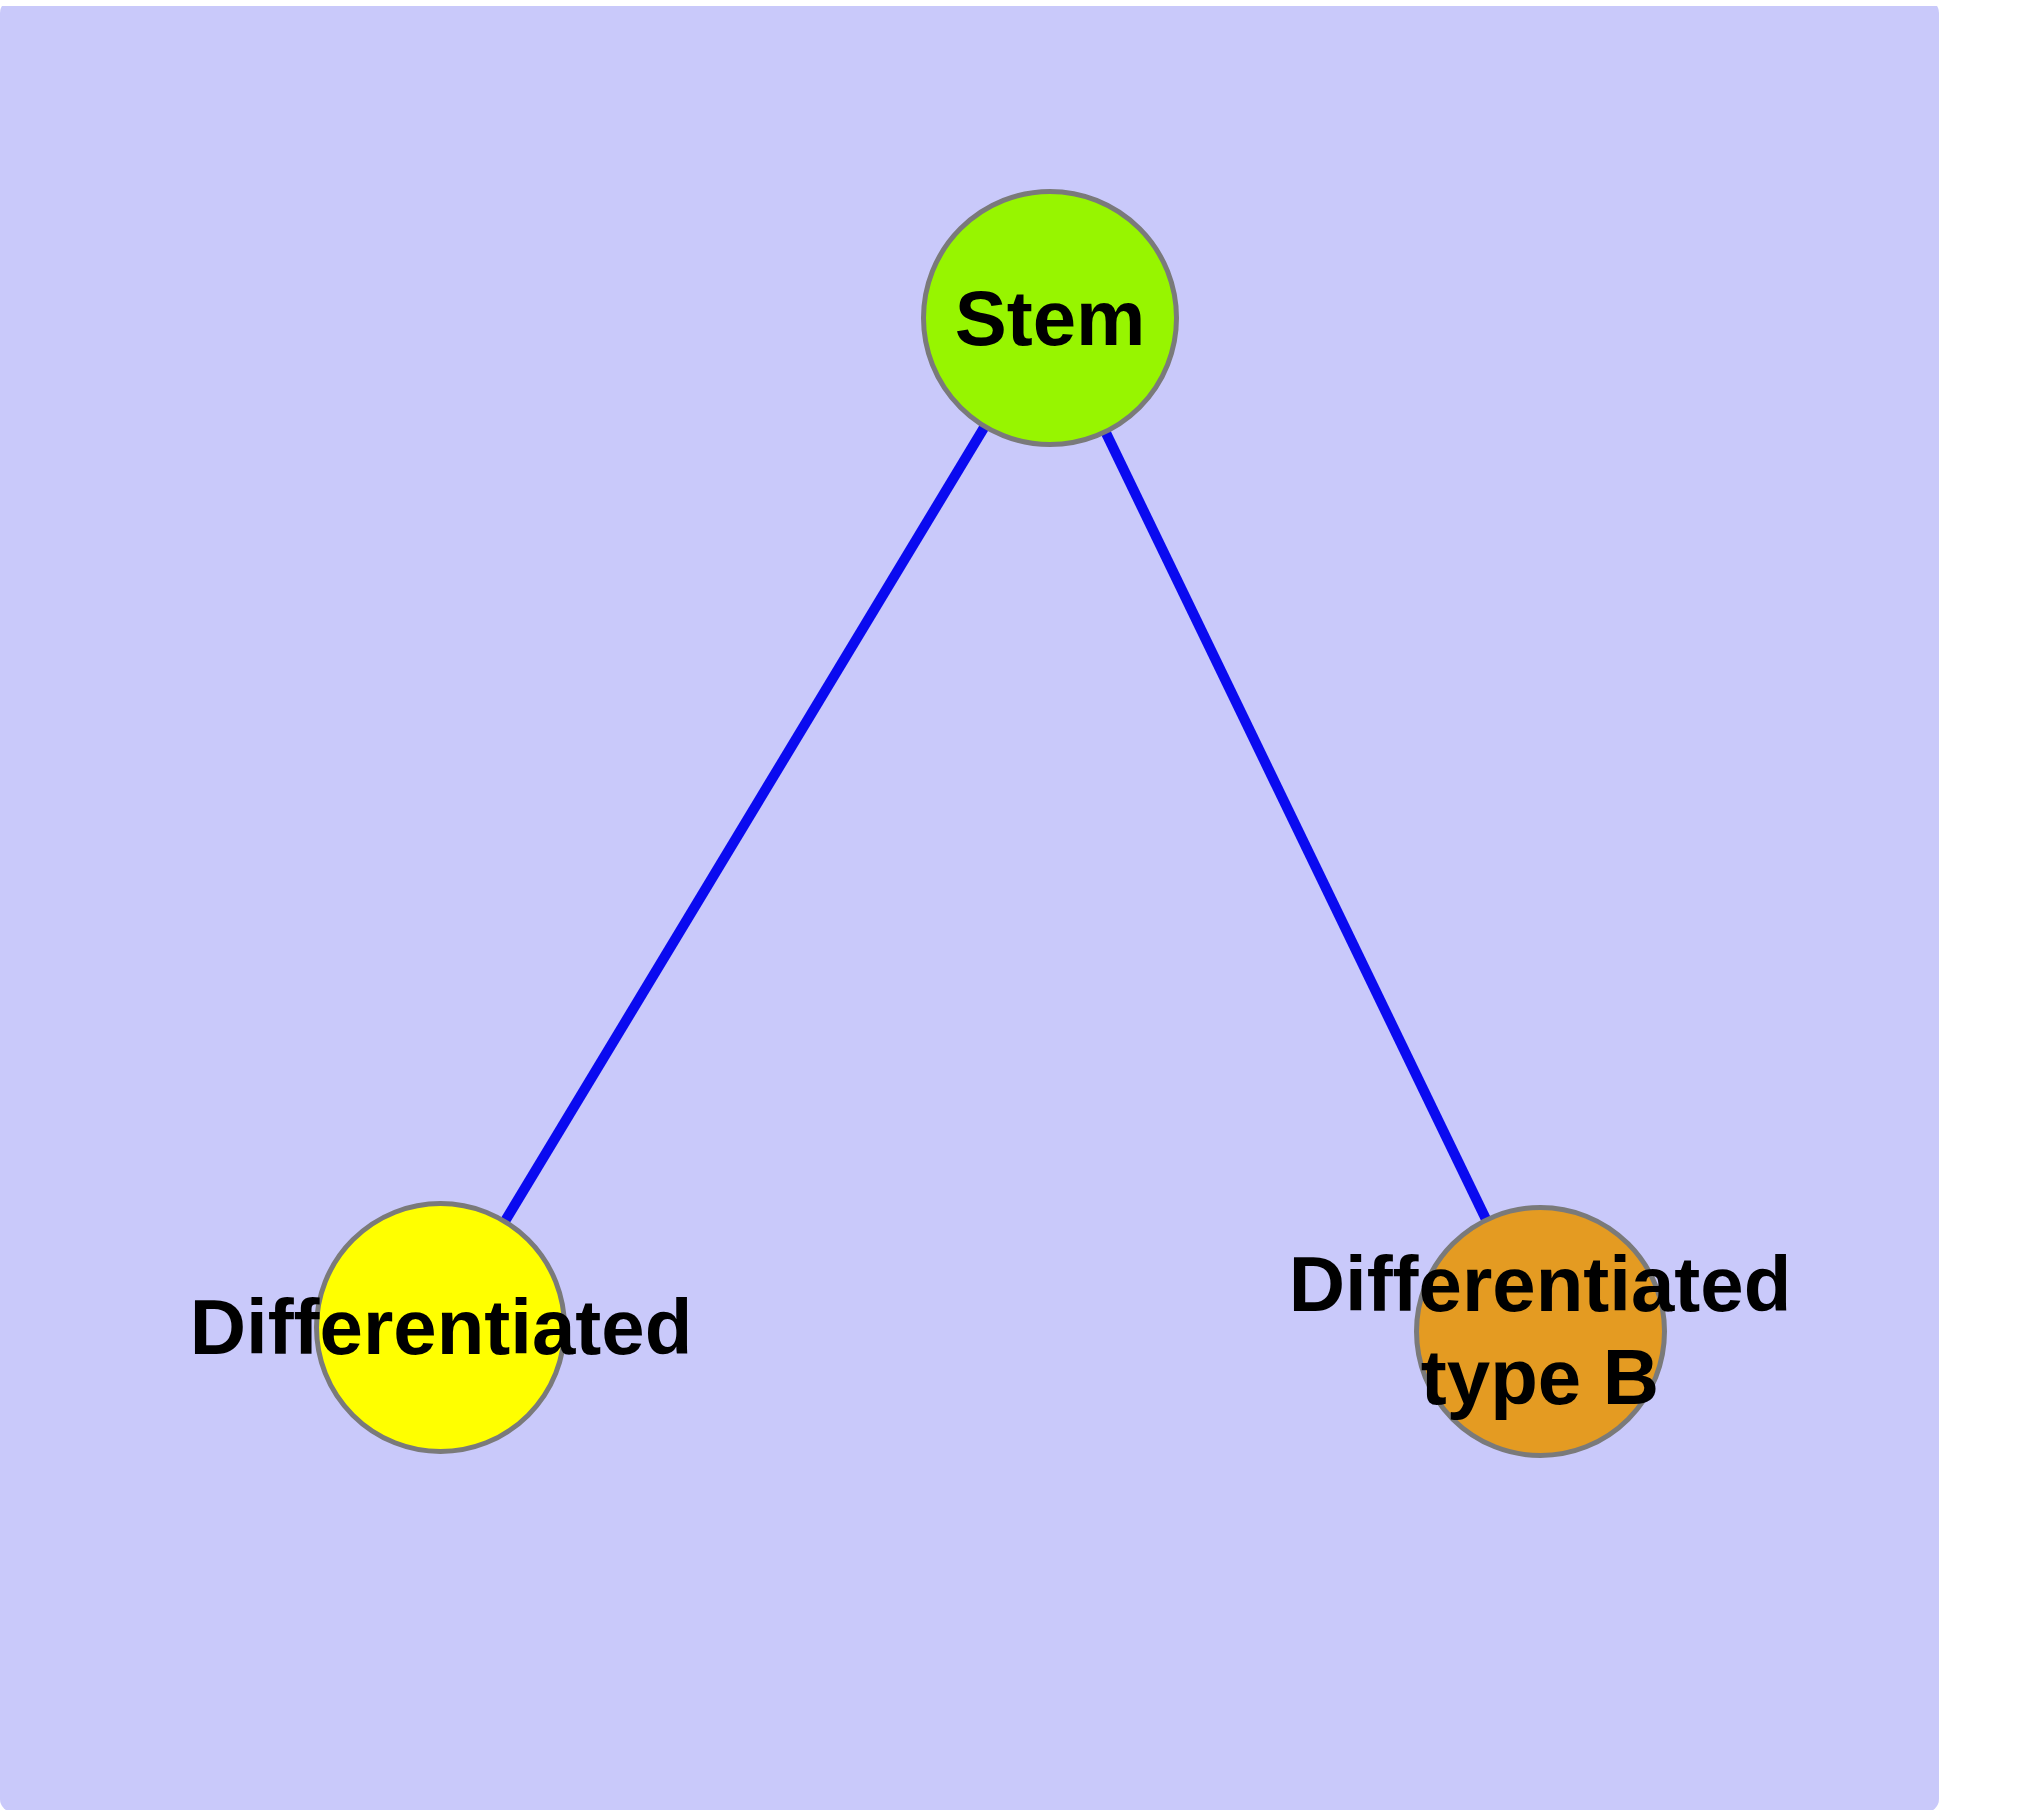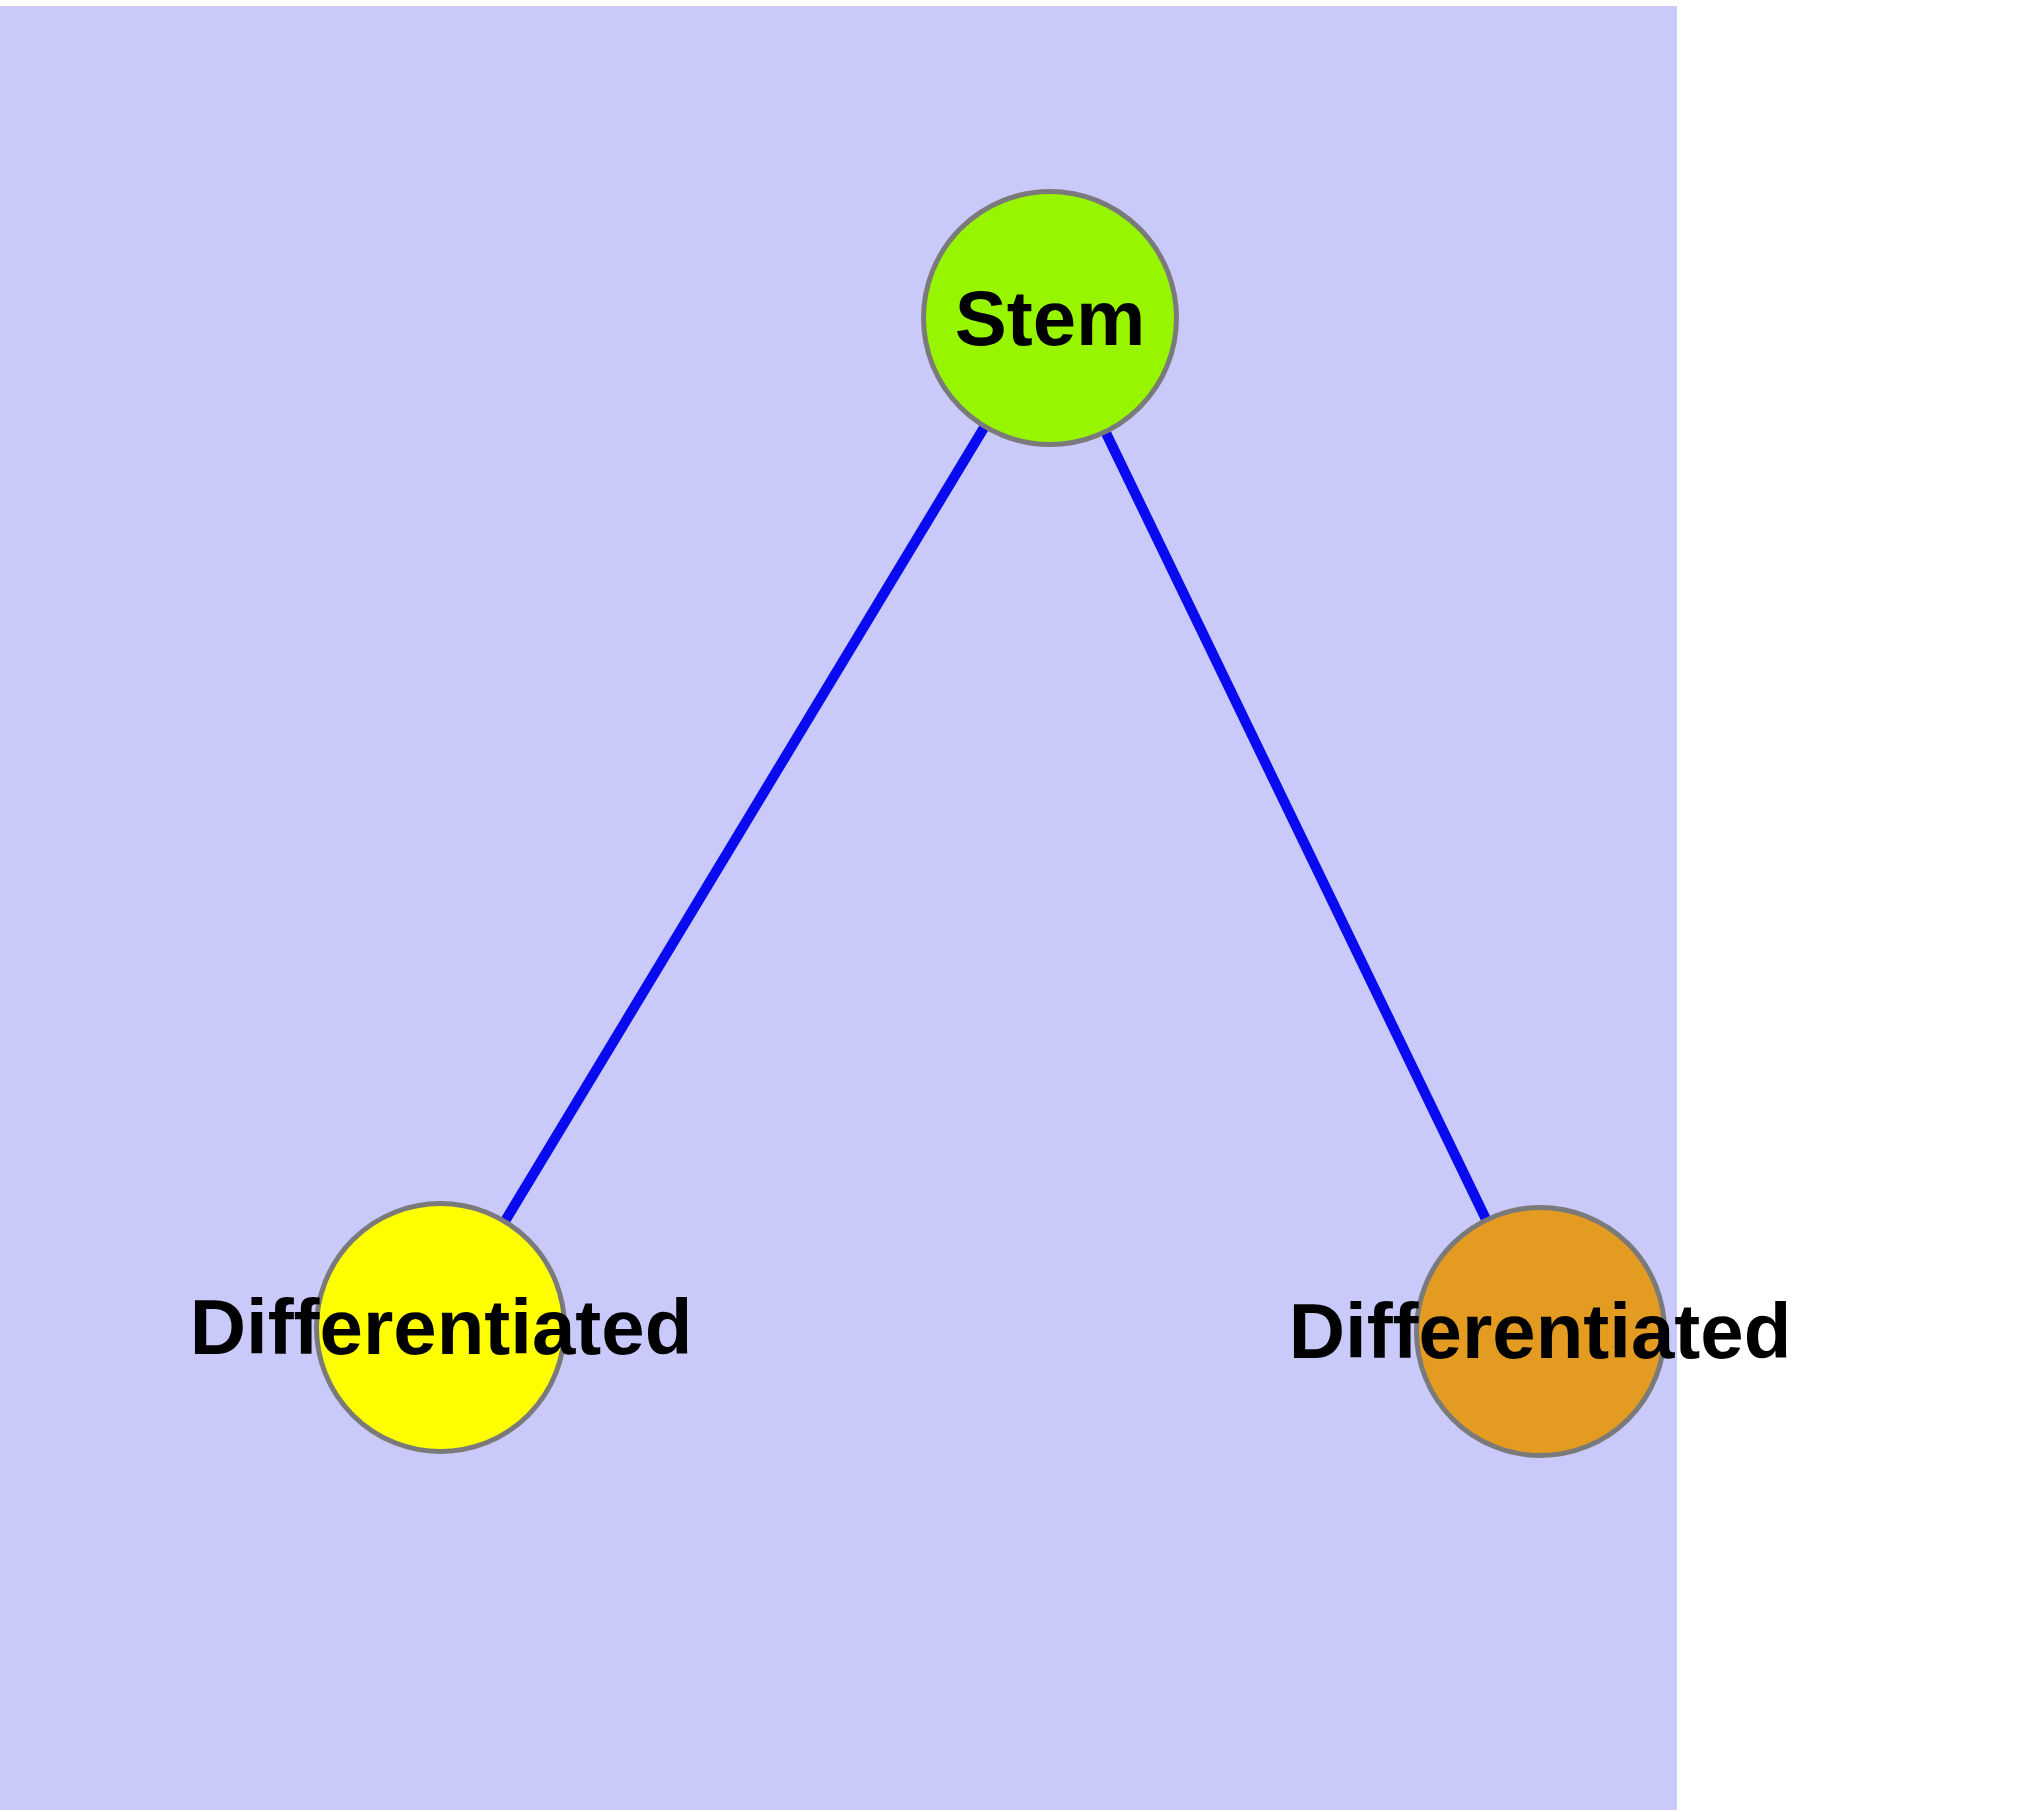--- a/index.html
+++ b/index.html
@@ -4,23 +4,24 @@
 <style>
   html, body {
     margin: 0;
     padding: 0;
     width: 2021px;
     height: 1812px;
     overflow: hidden;
   }
   #diagram-canvas {
     position: relative;
-    width: 1677px;
+    width: 1939px;
     height: 1812px;
     font-family: "Liberation Sans", sans-serif;
+    border-radius: 13px;
   }
   #top-margin {
     position: absolute;
     left: 0; top: 0;
     width: 100%; height: 6px;
   }
   #bottom-margin {
     position: absolute;
     left: 0; bottom: 0;
     width: 100%; height: 2.5px;
@@ -66,19 +67,20 @@
 
   <div class="node-label" style="left: 1050px; top: 318px; color: rgb(0, 0, 0);">
     <span class="label-line">Stem</span>
 
   </div>
   <div class="node-label" style="left: 441px; top: 1327px; color: rgb(0, 0, 0);">
     <span class="label-line">Differentiated</span>
   </div>
   <div class="node-label" style="left: 1540px; top: 1331px; color: rgb(0, 0, 0);">
     <span class="label-line">Differentiated</span>
+    <span class="label-line">type B</span>
   </div>
 
   <div id="top-margin" style="background: rgb(255, 255, 255);"></div>
   <div id="bottom-margin" style="background: rgb(255, 255, 255);"></div>
 
 </div>
 
 
 </body></html>

